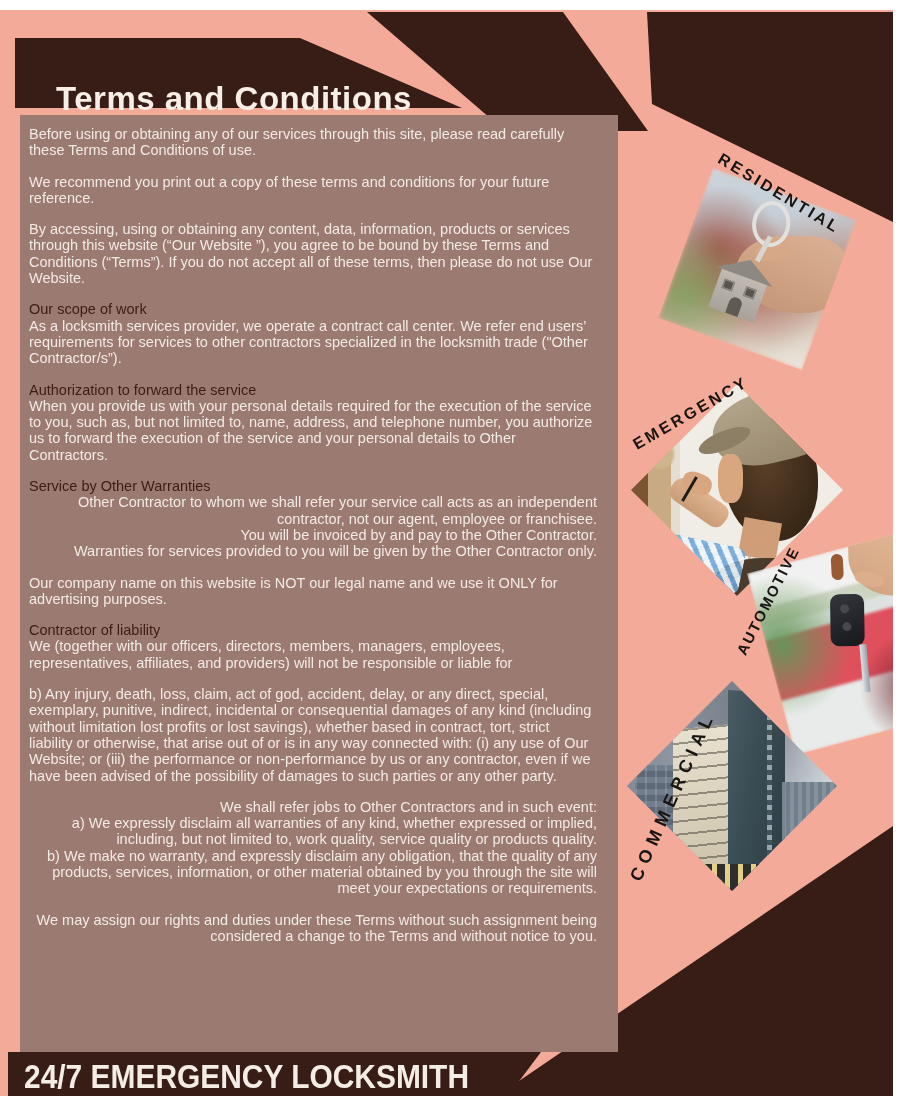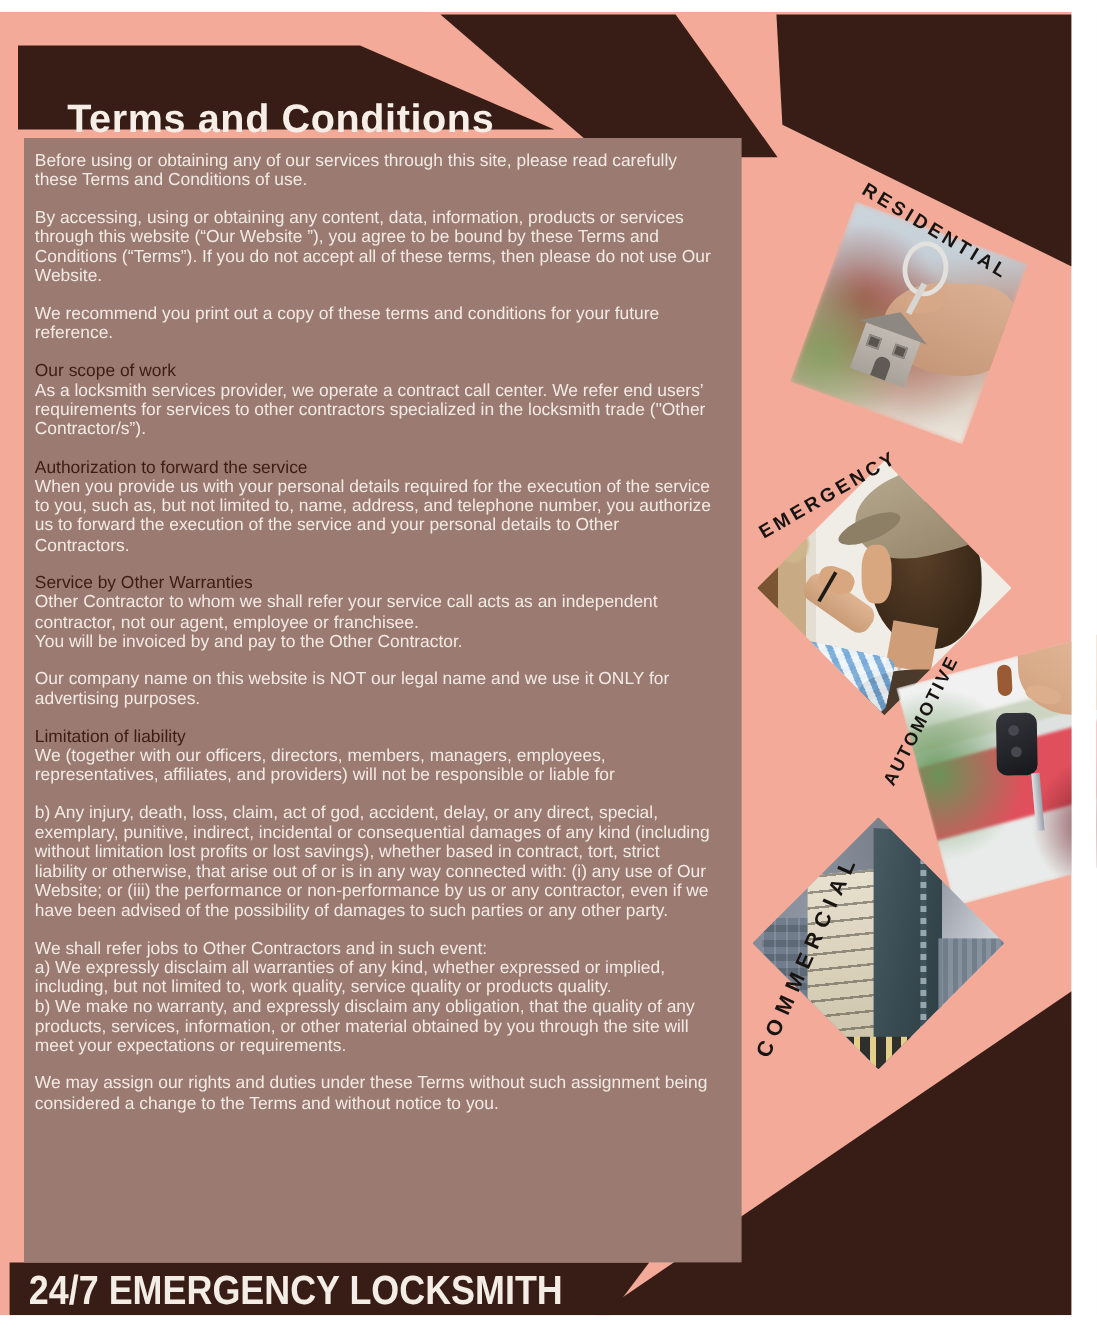--- a/index.html
+++ b/index.html
@@ -18,21 +18,21 @@
 
   
   .terms-panel {
     position:absolute; left:20px; top:115px; width:598px; height:937px; z-index:4;
     background:#9b7a72; box-sizing:border-box; padding:11px 9px 0 9px;
     color:#f2ebe4; font-size:14.5px; line-height:16.3px; overflow:hidden;
   }
   .section { margin:0 0 15px 0; }
   .section p { margin:0 12px 15px 0; white-space:pre-line; }
   .section p:last-child { margin-bottom:0; }
-  .section.tight p { margin-bottom:0; }
+  .section.tight p { margin-bottom:0;text-align:right; }
   .heading { color:#3f1c12; }
 
   
   .label {
     position:absolute; z-index:3; font-weight:700; font-size:16px; letter-spacing:3px;
     color:#181411; white-space:nowrap; transform-origin:0 0;
   }
   .label-residential { left:724px; top:150px; transform:rotate(31deg); }
   .label-emergency  { left:630px; top:438px; transform:rotate(-30deg); }
   .label-automotive { left:733px; top:650px; transform:rotate(-63deg); font-size:15px; letter-spacing:2px; }
@@ -152,43 +152,44 @@
   </svg>
 
   <h1 class="page-title">Terms and Conditions</h1>
 
   <div class="terms-panel">
     <div>
         <div class="section">
           <p>Before using or obtaining any of our services through this site, please read carefully these Terms and Conditions of use.</p>
         </div>
         <div class="section">
+          <p>We recommend you print out a copy of these terms and conditions for your future reference.</p>
+        </div>
+        <div class="section">
           <p>By accessing, using or obtaining any content, data, information, products or services through this website (“Our Website ”), you agree to be bound by these Terms and Conditions (“Terms”). If you do not accept all of these terms, then please do not use Our Website.</p>
-        </div>
-        <div class="section">
-          <p>We recommend you print out a copy of these terms and conditions for your future reference.</p>
         </div>
         <div class="section">
           <div class="heading">Our scope of work</div>
           <p>As a locksmith services provider, we operate a contract call center. We refer end users’ requirements for services to other contractors specialized in the locksmith trade ("Other Contractor/s”).</p>
         </div>
         <div class="section">
           <div class="heading">Authorization to forward the service</div>
           <p>When you provide us with your personal details required for the execution of the service to you, such as, but not limited to, name, address, and telephone number, you authorize us to forward the execution of the service and your personal details to Other Contractors.</p>
         </div>
         <div class="section tight">
           <div class="heading">Service by Other Warranties</div>
           <p>Other Contractor to whom we shall refer your service call acts as an independent contractor, not our agent, employee or franchisee.</p>
           <p>You will be invoiced by and pay to the Other Contractor.</p>
+          <p>Warranties for services provided to you will be given by the Other Contractor only.</p>
         </div>
         <div class="section">
           <p>Our company name on this website is NOT our legal name and we use it ONLY for advertising purposes.</p>
         </div>
         <div class="section">
-          <div class="heading">Limitation of liability</div>
+          <div class="heading">Contractor of liability</div>
           <p>We (together with our officers, directors, members, managers, employees, representatives, affiliates, and providers) will not be responsible or liable for</p>
           <p>b) Any injury, death, loss, claim, act of god, accident, delay, or any direct, special, exemplary, punitive, indirect, incidental or consequential damages of any kind (including without limitation lost profits or lost savings), whether based in contract, tort, strict liability or otherwise, that arise out of or is in any way connected with: (i) any use of Our Website; or (iii) the performance or non-performance by us or any contractor, even if we have been advised of the possibility of damages to such parties or any other party.</p>
         </div>
         <div class="section tight">
           <p>We shall refer jobs to Other Contractors and in such event:</p>
           <p>a) We expressly disclaim all warranties of any kind, whether expressed or implied, including, but not limited to, work quality, service quality or products quality.</p>
           <p>b) We make no warranty, and expressly disclaim any obligation, that the quality of any products, services, information, or other material obtained by you through the site will meet your expectations or requirements.</p>
         </div>
         <div class="section tight">
           <p>We may assign our rights and duties under these Terms without such assignment being considered a change to the Terms and without notice to you.</p>

